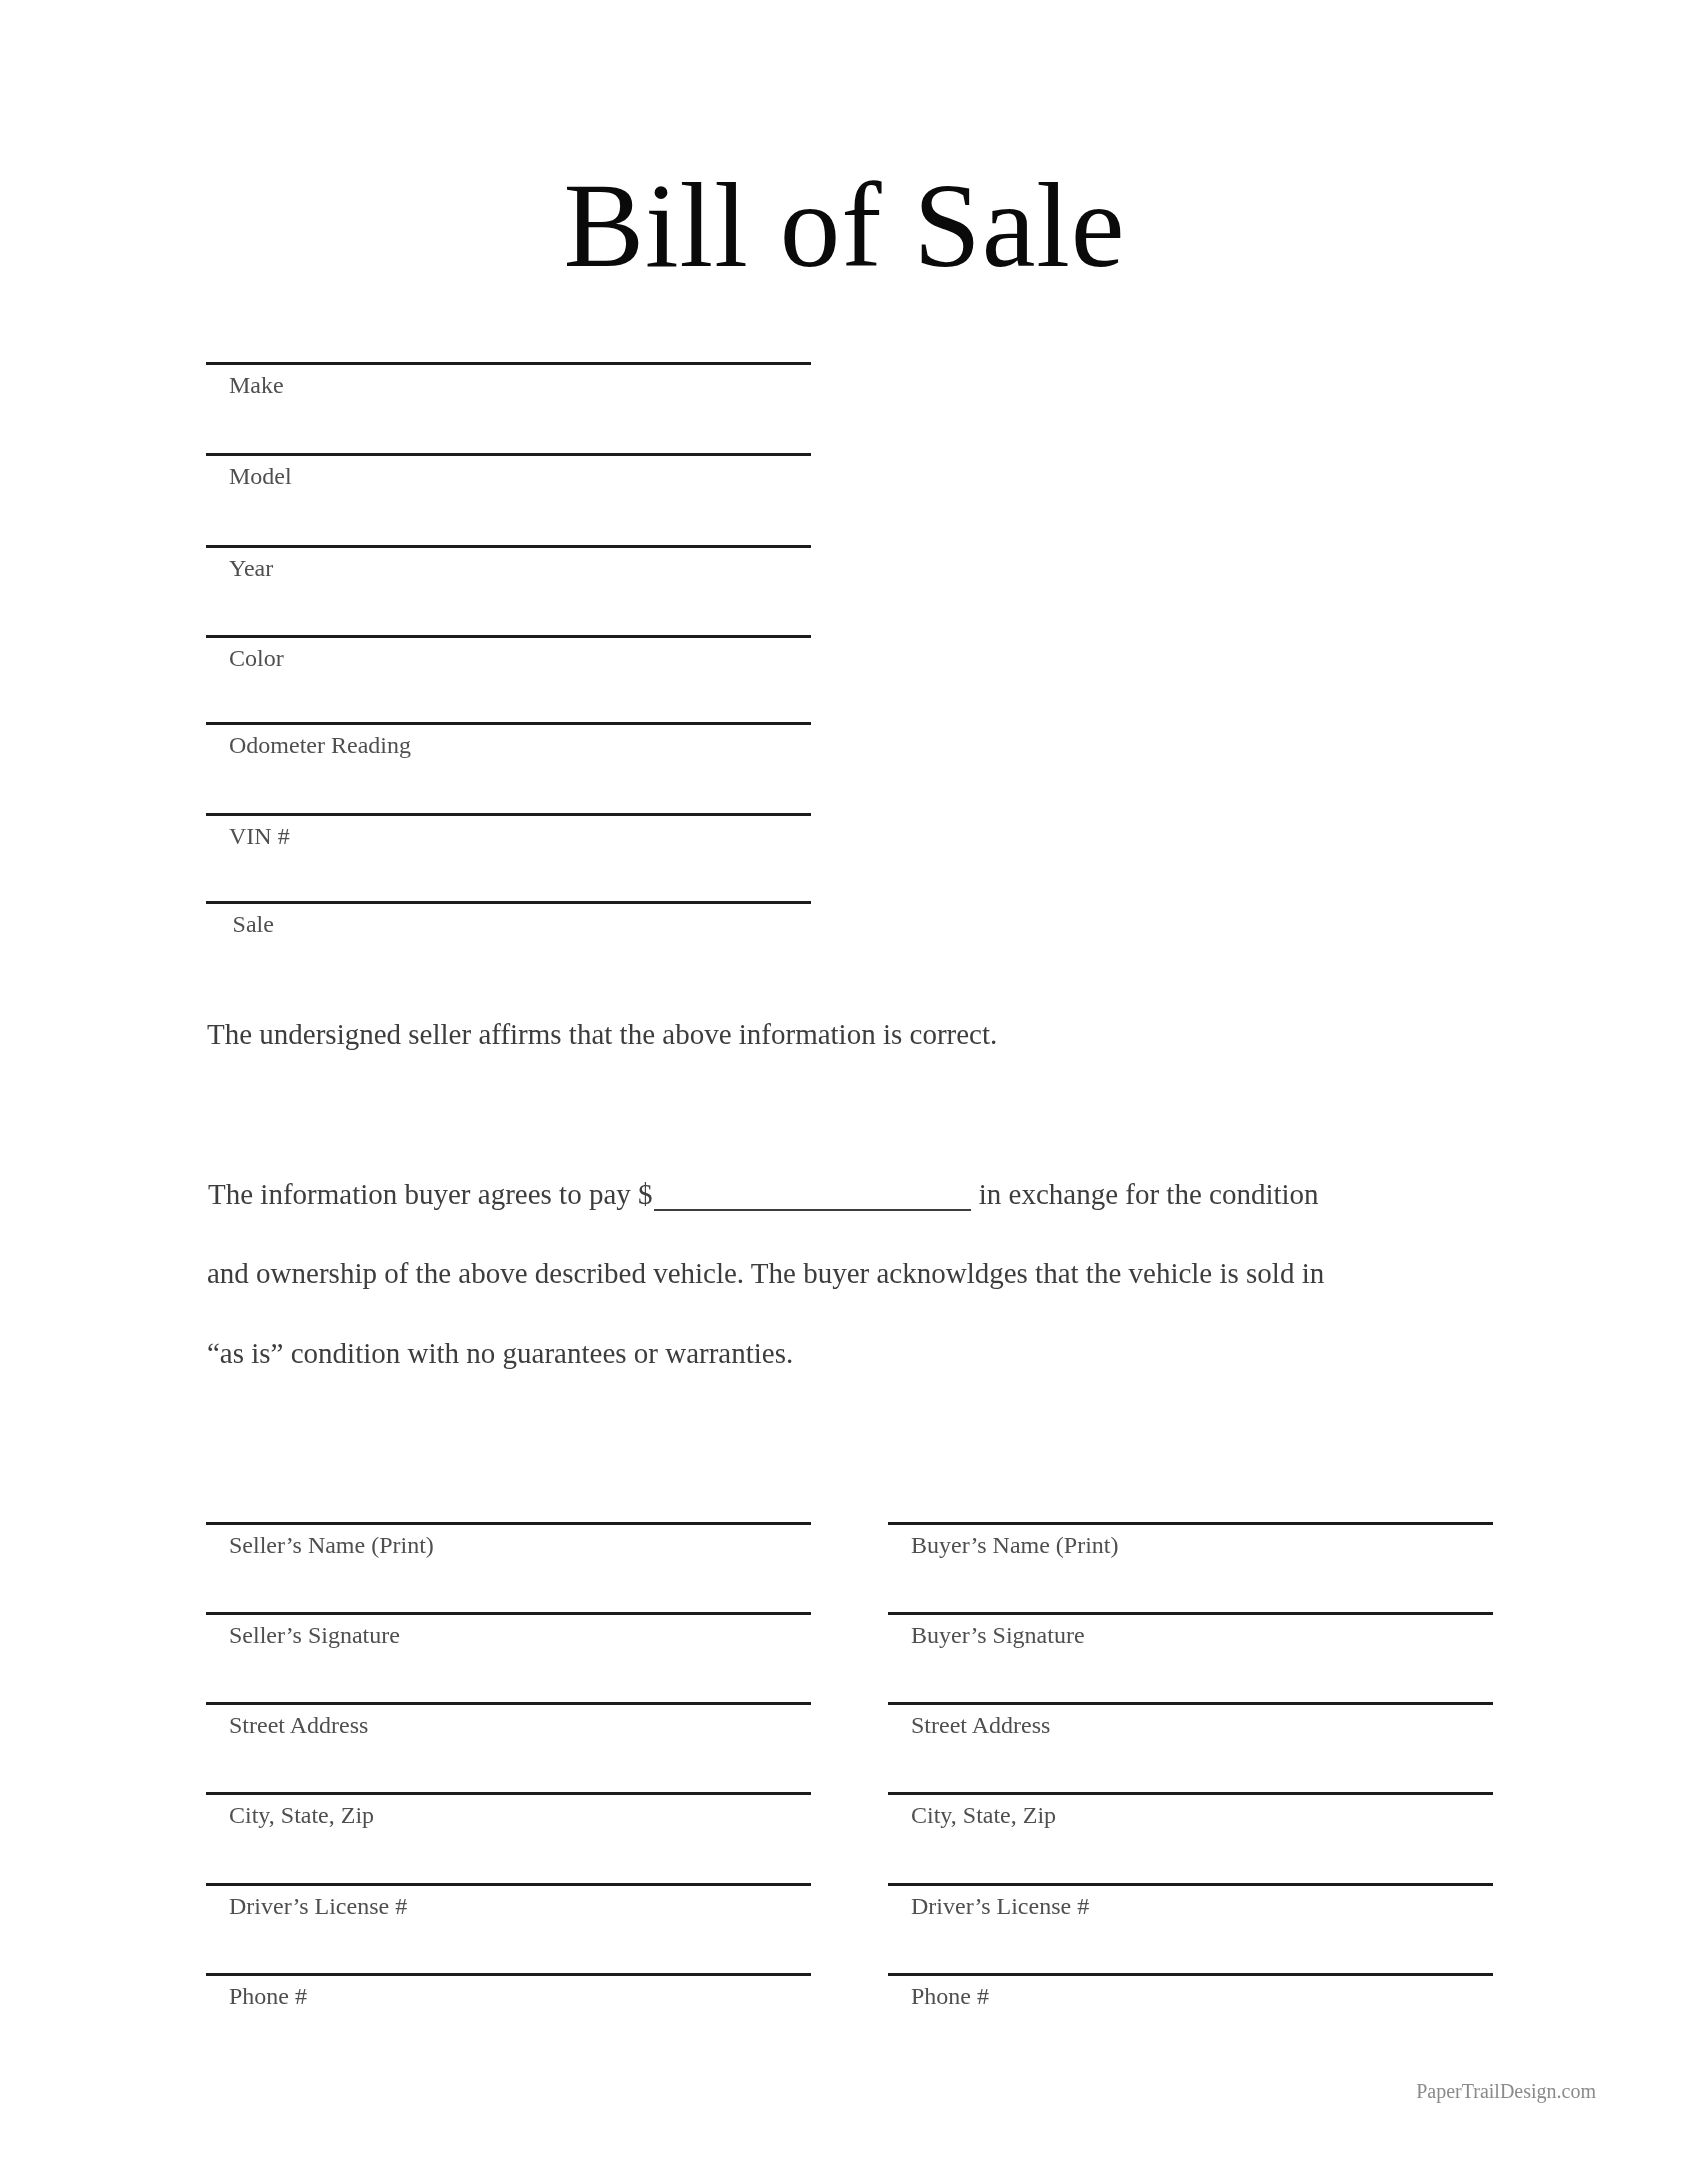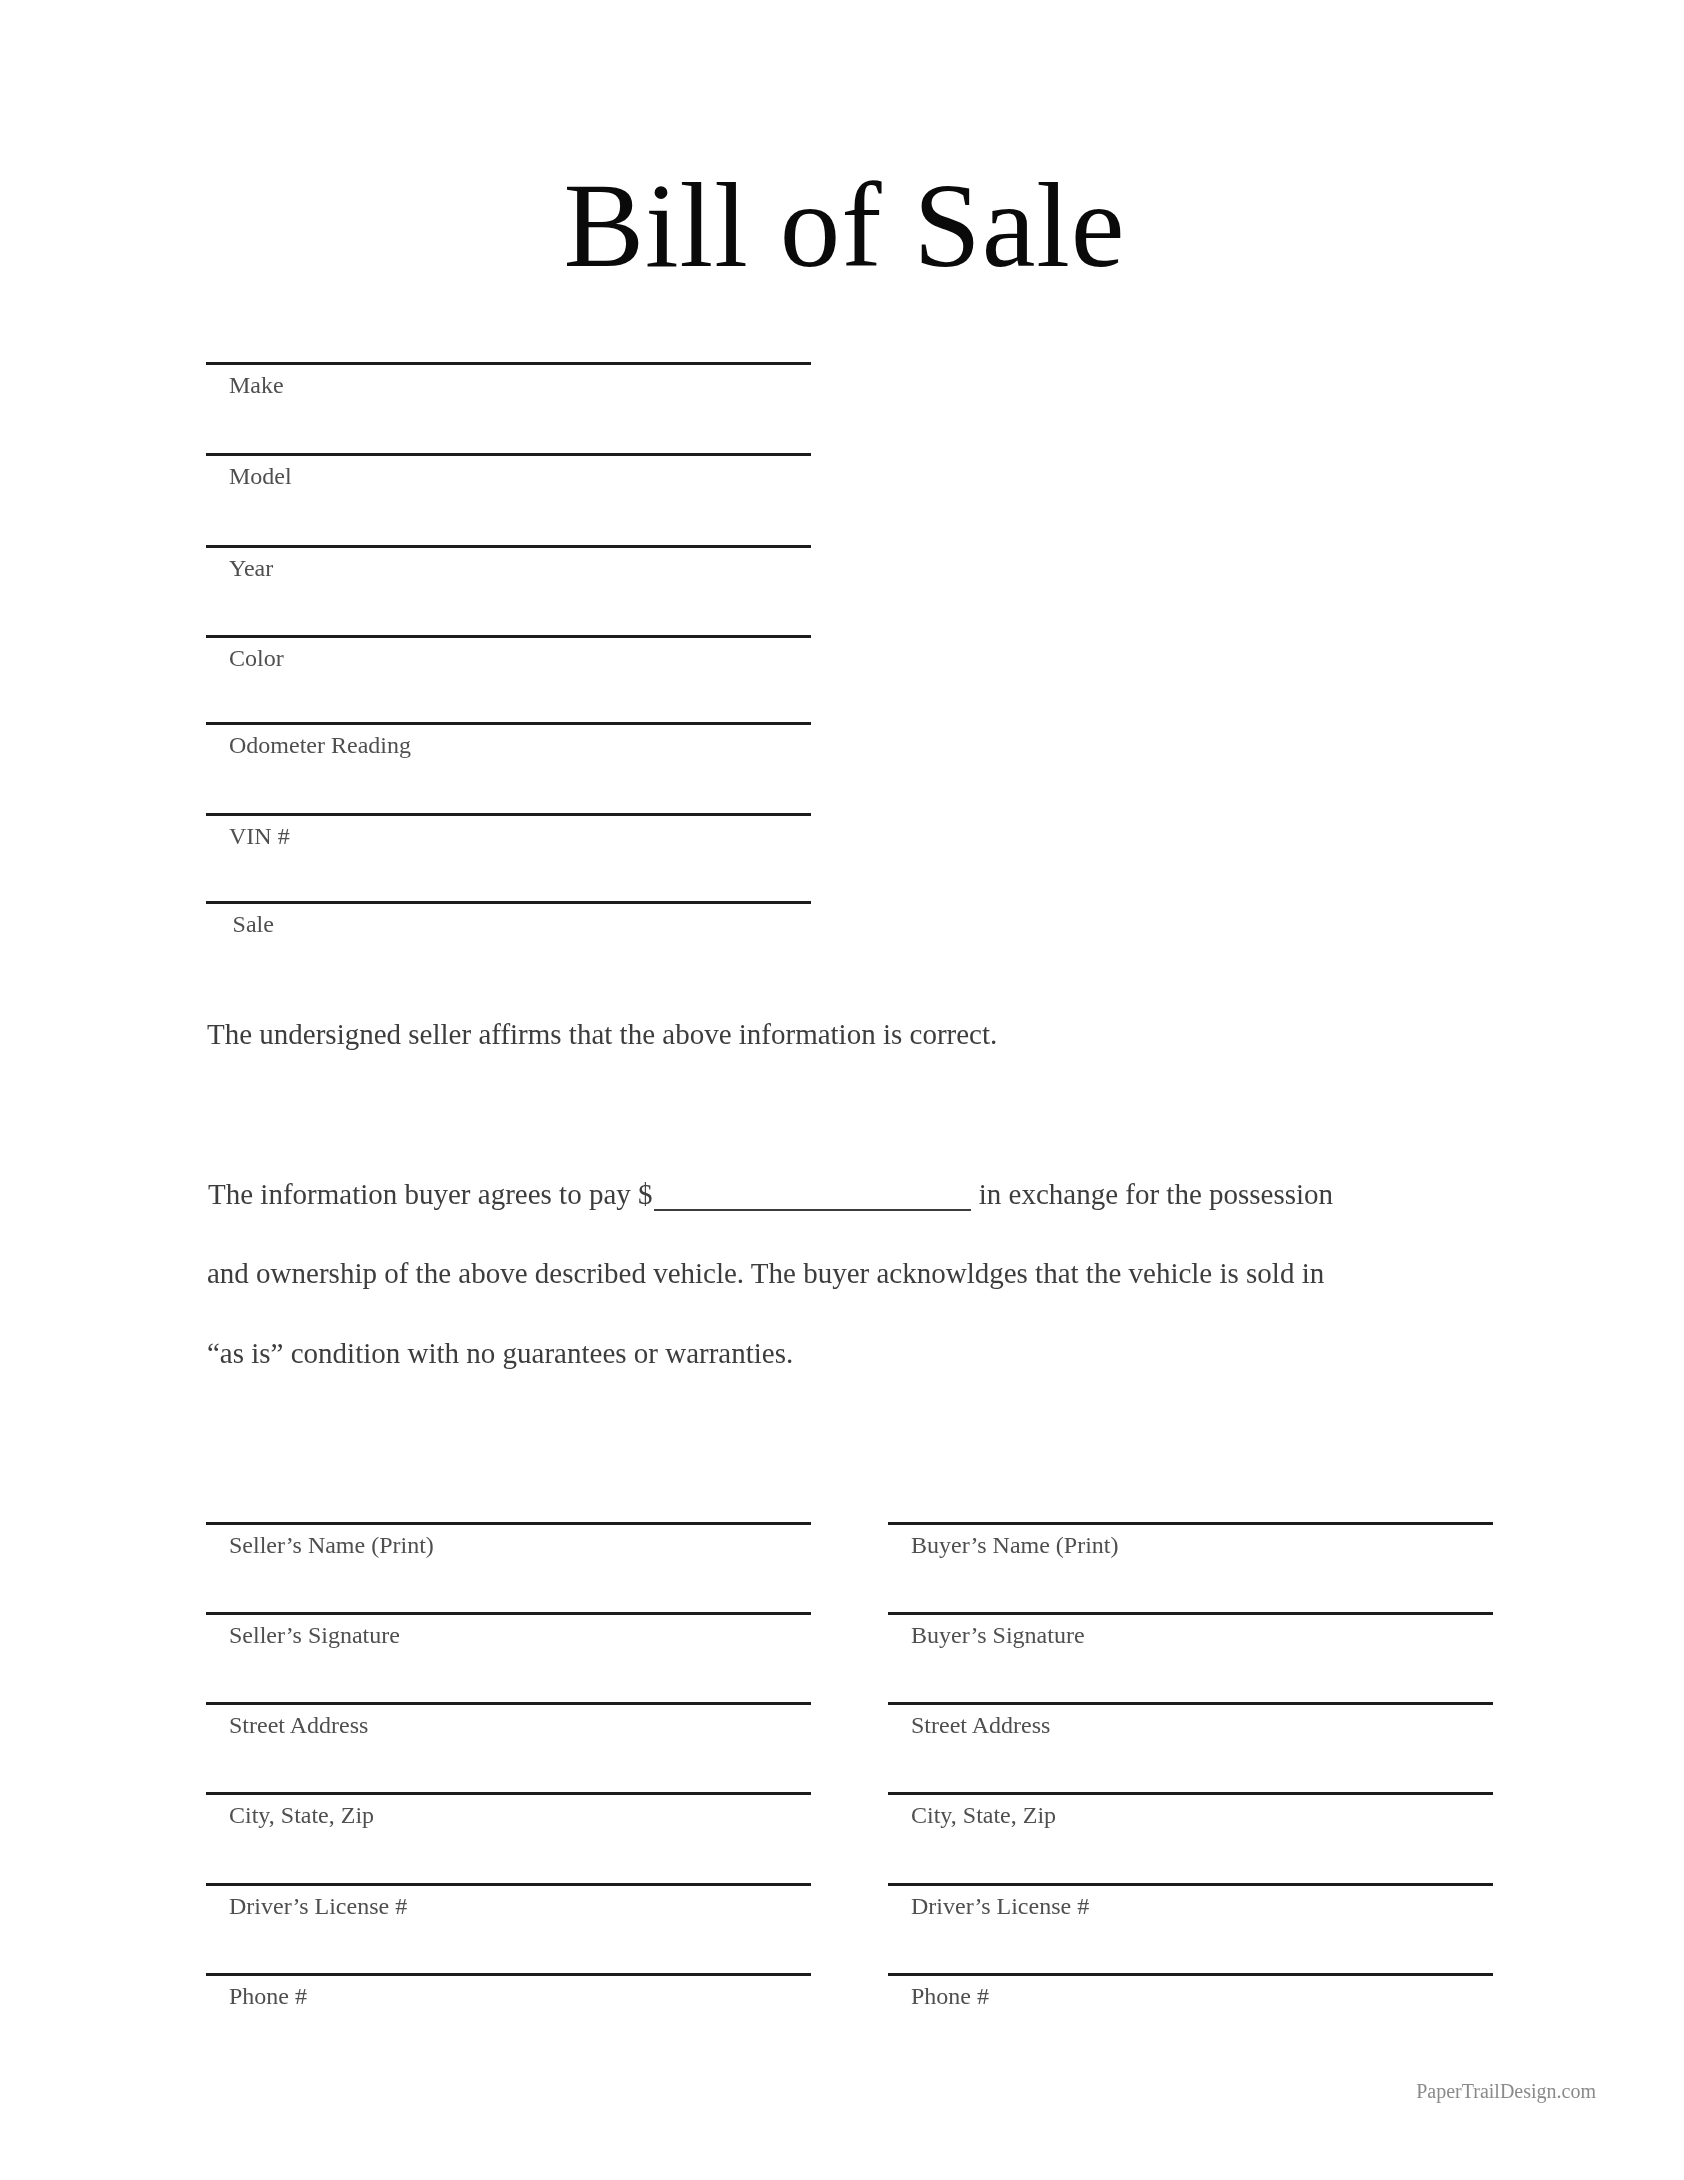--- a/index.html
+++ b/index.html
@@ -99,21 +99,21 @@
       <span class="field-label">VIN #</span>
     </div>
     <div class="field-row" style="top:899px">
       <span class="field-label" style="padding-left:25.6px">Sale</span>
     </div>
   </section>
 
   <p class="para" style="top:1017px">The undersigned seller affirms that the above information is correct.</p>
 
   <div>
-    <p class="para" style="top:1177px"><span>The information buyer agrees to pay $</span><span class="blank-line"></span><span> in exchange for the possession</span></p>
+    <p class="para" style="top:1177px"><span>The information buyer agrees to pay $</span><span class="blank-line"></span><span> in exchange for the condition</span></p>
     <p class="para" style="top:1256px">and ownership of the above described vehicle. The buyer acknowldges that the vehicle is sold in</p>
     <p class="para" style="top:1336px">“as is” condition with no guarantees or warranties.</p>
   </div>
 
   <section>
     <div class="sig-row col-left" style="top:1520px">
       <span class="field-label">Seller’s Name (Print)</span>
     </div>
     <div class="sig-row col-left" style="top:1610px">
       <span class="field-label">Seller’s Signature</span>

